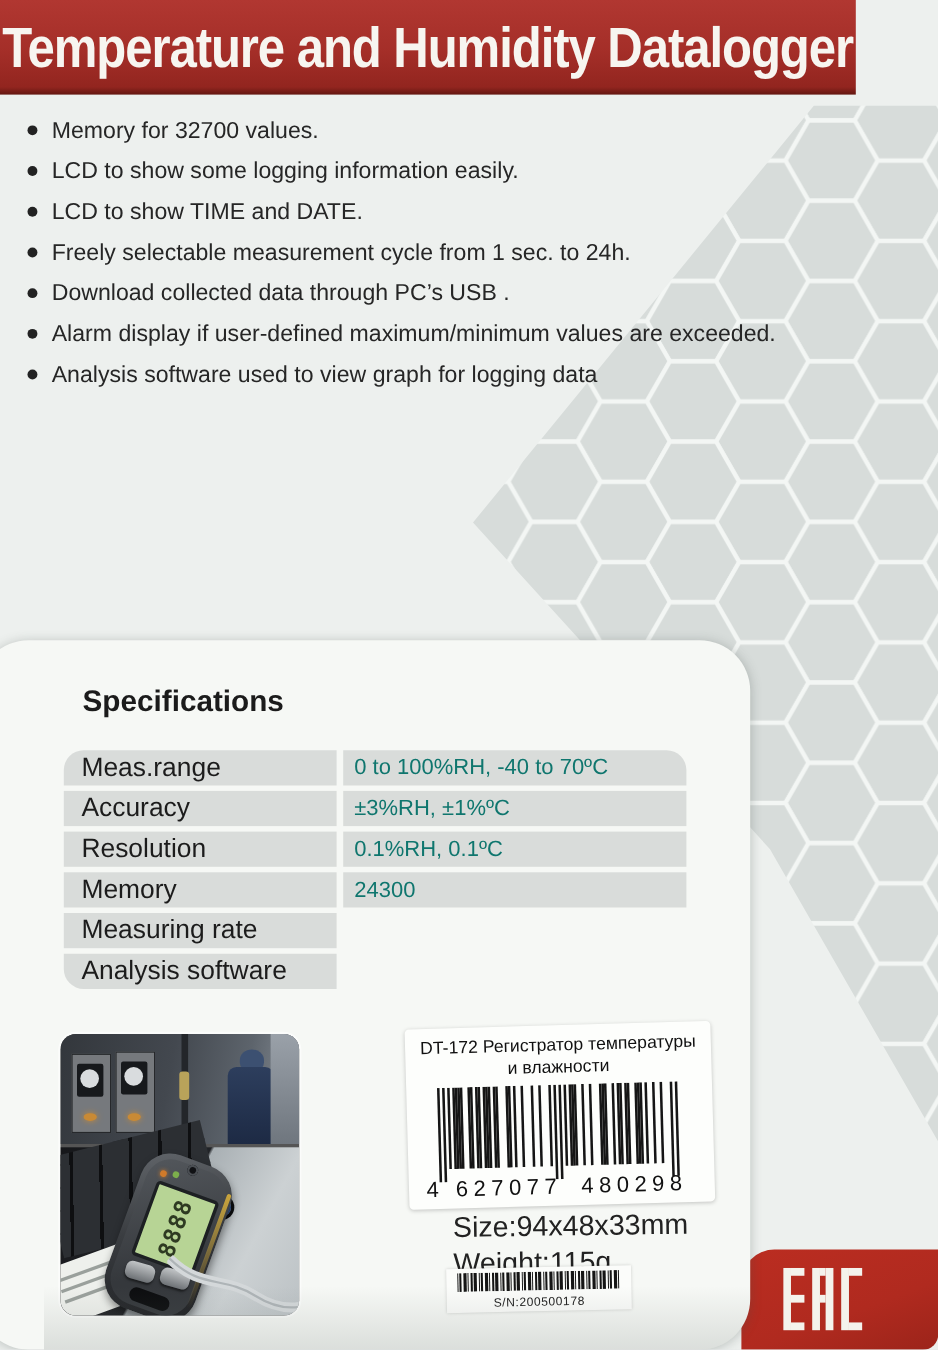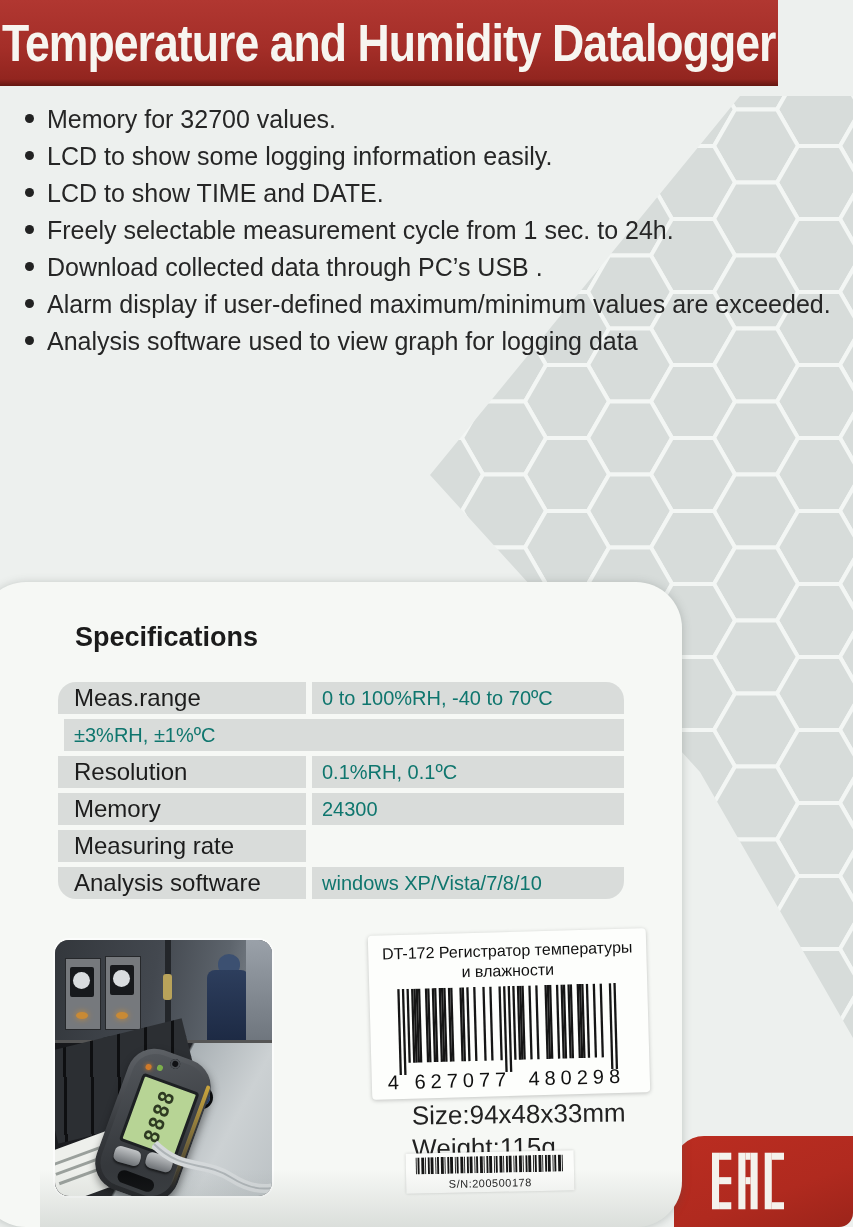--- a/index.html
+++ b/index.html
@@ -13,21 +13,21 @@
   .banner{position:absolute;left:0;top:0;width:778px;height:86px;z-index:3;
     background:linear-gradient(#b13731 0%,#a42e28 55%,#92251f 92%,#641711 100%);
     display:flex;align-items:center;justify-content:center;}
   .banner h1{margin:0;color:#f7f5f0;font-size:46px;font-weight:bold;letter-spacing:-1px;
     transform:scale(.97,1.12);white-space:nowrap;}
 
   
   .features{position:absolute;left:24px;top:106px;width:815px;z-index:4;
     list-style:none;margin:0;padding:0;}
   .features li{position:relative;padding-left:23px;margin-bottom:11px;
-    font-size:25px;line-height:26px;color:#262626;}
+    font-size:21px;line-height:26px;color:#262626;}
   .features li::before{content:'';position:absolute;left:1px;top:8px;width:9px;height:9px;
     border-radius:50%;background:#222;}
 
   
   .red-corner{position:absolute;left:674px;top:1136px;width:179px;height:91px;z-index:2;
     background:linear-gradient(160deg,#bb2d21 0%,#b02a1f 60%,#9c241a 100%);
     border-top-left-radius:30px;border-bottom-right-radius:14px;}
   .eac-svg{position:absolute;left:38px;top:14px;width:72px;height:62px;}
   .sr{position:absolute;width:1px;height:1px;overflow:hidden;clip:rect(0 0 0 0);}
 
@@ -195,36 +195,36 @@
   <section class="card">
 
     <h2 class="spec-heading">Specifications</h2>
 
     <div class="specs-table">
         <div class="spec-row">
           <div class="spec-label">Meas.range</div>
           <div class="spec-value">0 to 100%RH, -40 to 70ºC</div>
         </div>
         <div class="spec-row">
+          <div class="spec-label">Accuracy</div>
           <div class="spec-value">±3%RH, ±1%ºC</div>
         </div>
         <div class="spec-row">
           <div class="spec-label">Resolution</div>
           <div class="spec-value">0.1%RH, 0.1ºC</div>
         </div>
         <div class="spec-row">
           <div class="spec-label">Memory</div>
           <div class="spec-value">24300</div>
         </div>
         <div class="spec-row">
           <div class="spec-label">Measuring rate</div>
         </div>
         <div class="spec-row">
           <div class="spec-label">Analysis software</div>
-          <div class="spec-value">windows XP/Vista/7/8/10</div>
         </div>
       </div>
 
     <div class="photo">
       <div class="ph-top">
         <div class="gauge g1">
             <i class="dial"></i>
             <i class="led"></i>
           </div>
         <div class="gauge g2">

